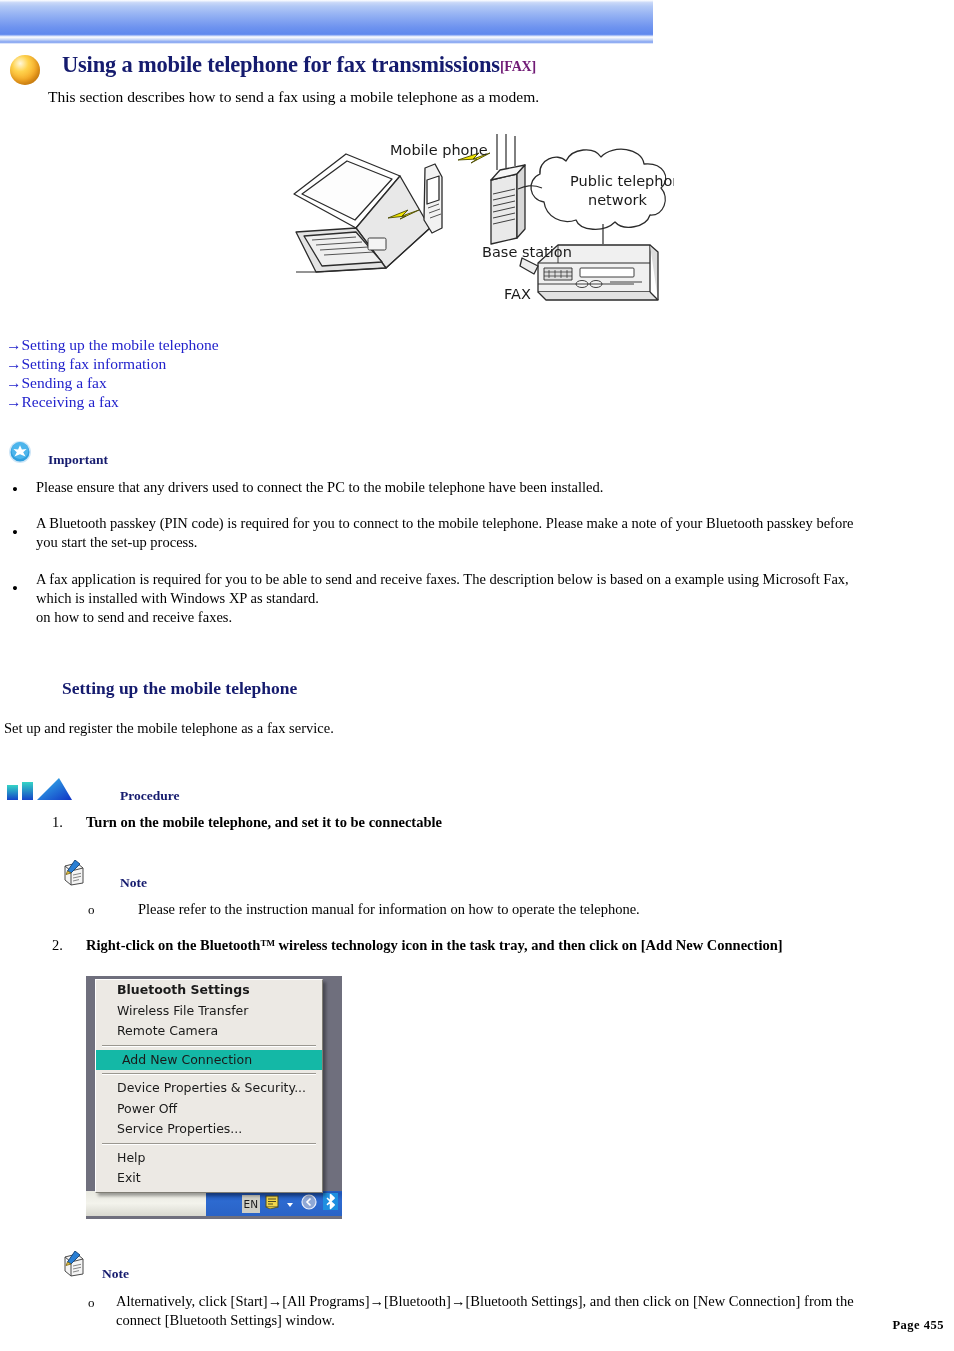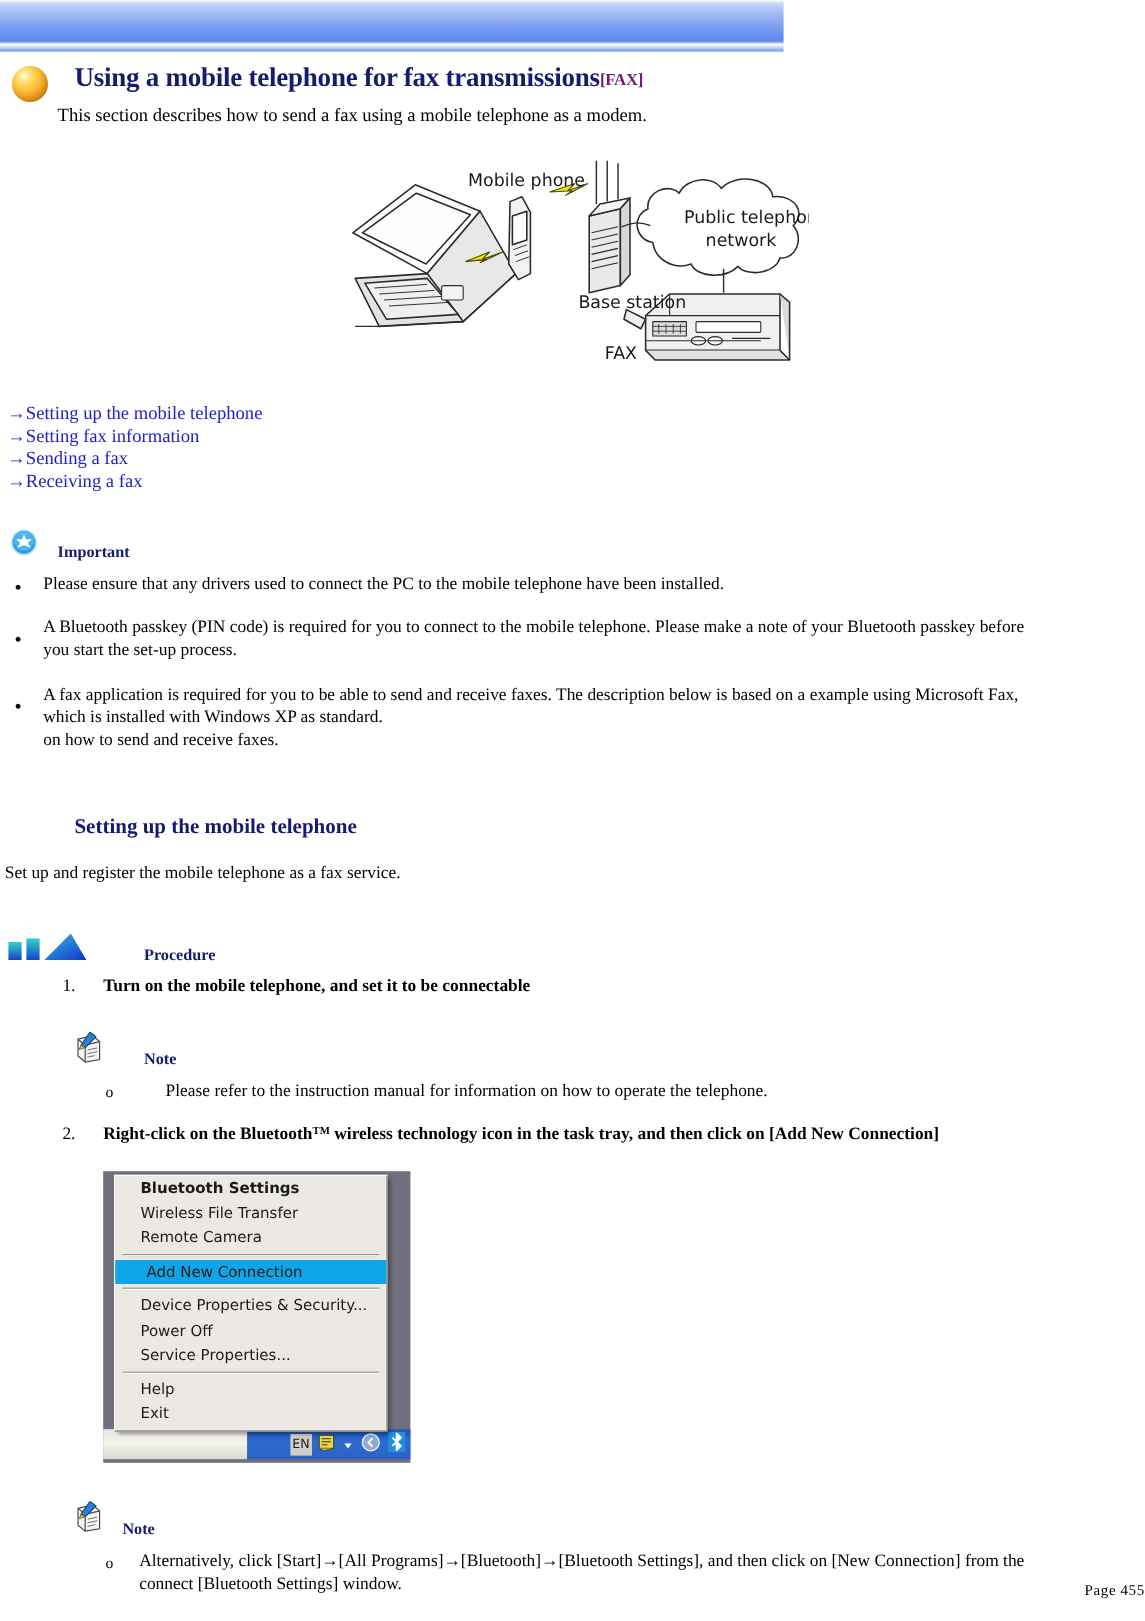--- a/index.html
+++ b/index.html
@@ -175,21 +175,21 @@
   }
   .menu-item {
     height: 20.5px;
     line-height: 20.5px;
     padding-left: 21px;
     font-size: 12.5px;
     color: #1a1a1a;
     white-space: nowrap;
   }
   .menu-item.bold { font-weight: bold; }
-  .menu-item.sel { background: #0ea5e9; padding-left: 26px; }
+  .menu-item.sel { background: #14b8a6; padding-left: 26px; }
   .menu-sep {
     height: 1px;
     margin: 3px 6px 3px 6px;
     background: #9a9790;
     border-bottom: 1px solid #ffffff;
   }
   .tray {
     position: absolute;
     left: 120px; top: 215px;
     width: 136px; height: 25px;
@@ -209,23 +209,23 @@
     background: #cfcfc6;
     padding: 3px 2px;
     margin-right: 5px;
     font-family: "DejaVu Sans", sans-serif;
   }
   .tray-icon { margin-right: 6px; display: inline-block; }
 
   
   .page-no {
     position: absolute;
-    right: 0; top: 1318px;
+    right: 10px; top: 1318px;
     font-size: 12.5px;
-    font-weight: normal;
+    font-weight: bold;
     letter-spacing: .5px;
   }
 </style>
 </head>
 <body>
 
 <div class="banner"></div>
 
 <div class="title-row">
   <div class="ball-icon"></div>

